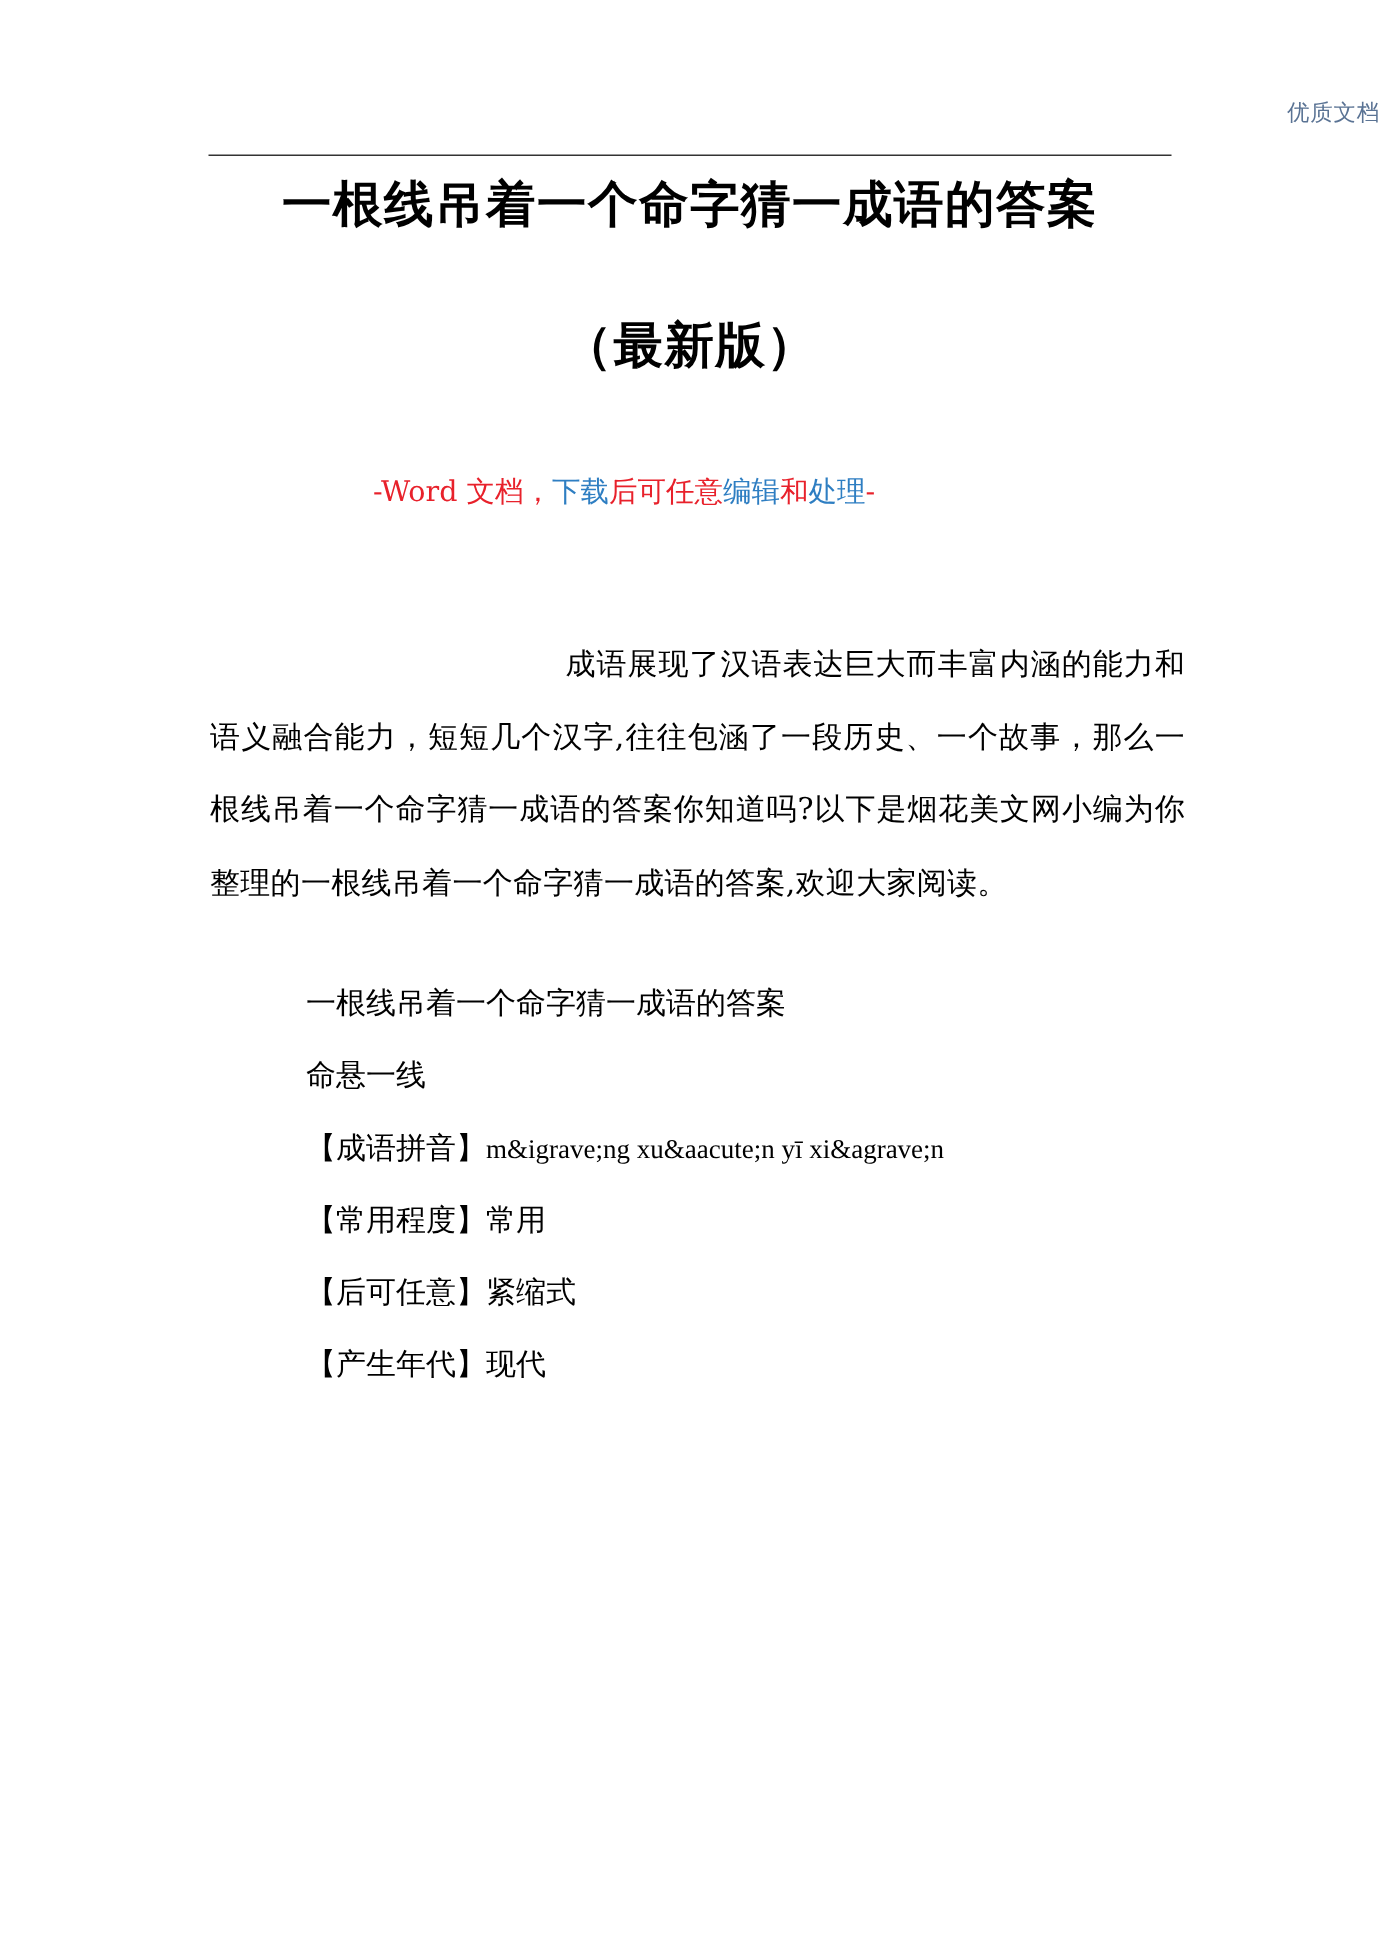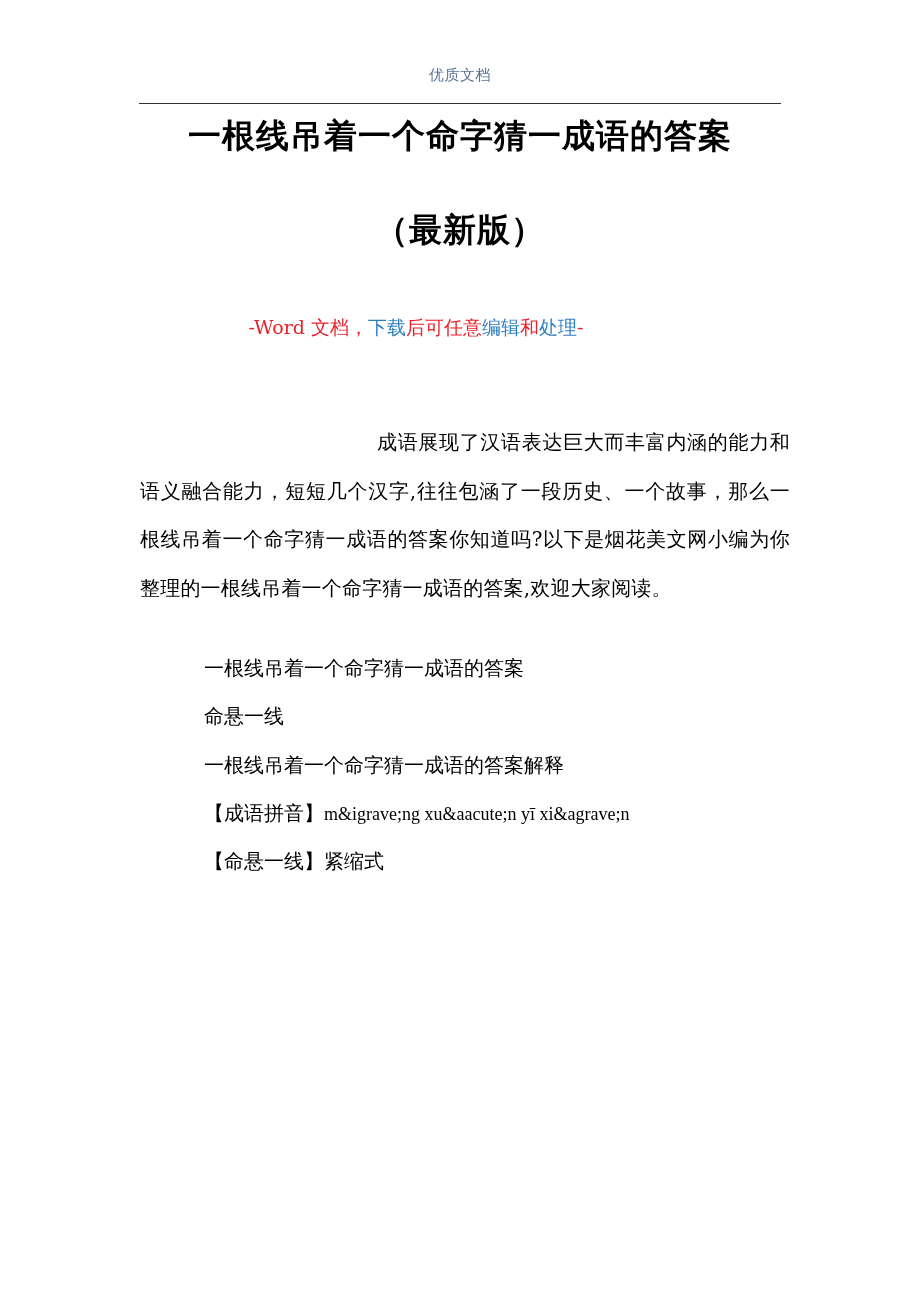--- a/index.html
+++ b/index.html
@@ -13,21 +13,21 @@
       position: relative;
       overflow: hidden;
       font-family: "DejaVu Serif", "Liberation Serif", serif;
       color: #000000;
     }
     .header-text {
       position: absolute;
       top: 66px;
       left: 0;
       width: 920px;
-      text-align: center;
+      text-align: right;
       font-size: 15px;
       color: #5a7394;
       letter-spacing: 0.5px;
     }
     .header-rule {
       position: absolute;
       top: 103px;
       left: 139px;
       width: 642px;
       height: 0;
@@ -96,22 +96,27 @@
 
   <div class="subtitle">
     <span class="red">-Word 文档，</span><span class="blue">下载</span><span class="red">后可任意</span><span class="blue">编辑</span><span class="red">和</span><span class="blue">处理</span><span class="red">-</span>
   </div>
 
   <div class="intro">成语展现了汉语表达巨大而丰富内涵的能力和语义融合能力，短短几个汉字,往往包涵了一段历史、一个故事，那么一根线吊着一个命字猜一成语的答案你知道吗?以下是烟花美文网小编为你整理的一根线吊着一个命字猜一成语的答案,欢迎大家阅读。</div>
 
   <div class="lines">
     <div class="line">一根线吊着一个命字猜一成语的答案</div>
     <div class="line">命悬一线</div>
-    <div class="line">一根线吊着一个命字猜一成语的答案解释</div>
 
     <div class="line">
       <span>【成语拼音】</span><span class="mono">m&amp;igrave;ng xu&amp;aacute;n yī xi&amp;agrave;n</span>
     </div>
     <div class="line">
-      <span>【命悬一线】</span><span>紧缩式</span>
+      <span>【常用程度】</span><span>常用</span>
+    </div>
+    <div class="line">
+      <span>【后可任意】</span><span>紧缩式</span>
+    </div>
+    <div class="line">
+      <span>【产生年代】</span><span>现代</span>
     </div>
   </div>
 </div>
 
 </body></html>

